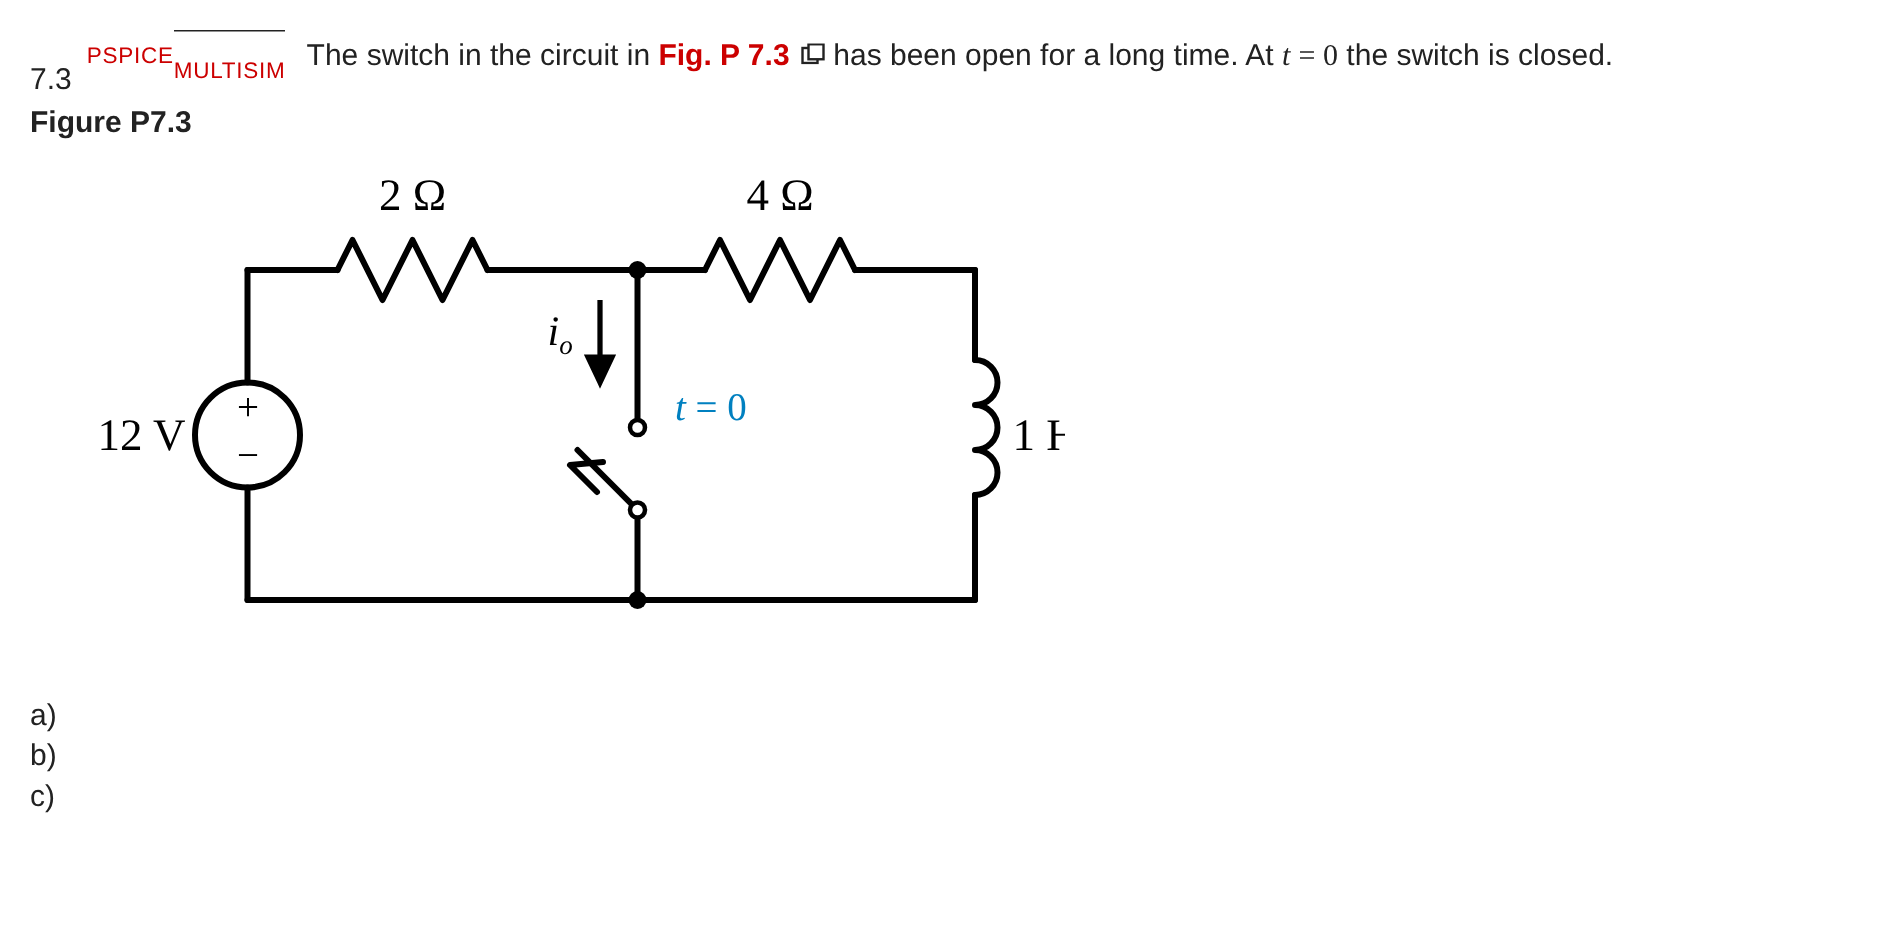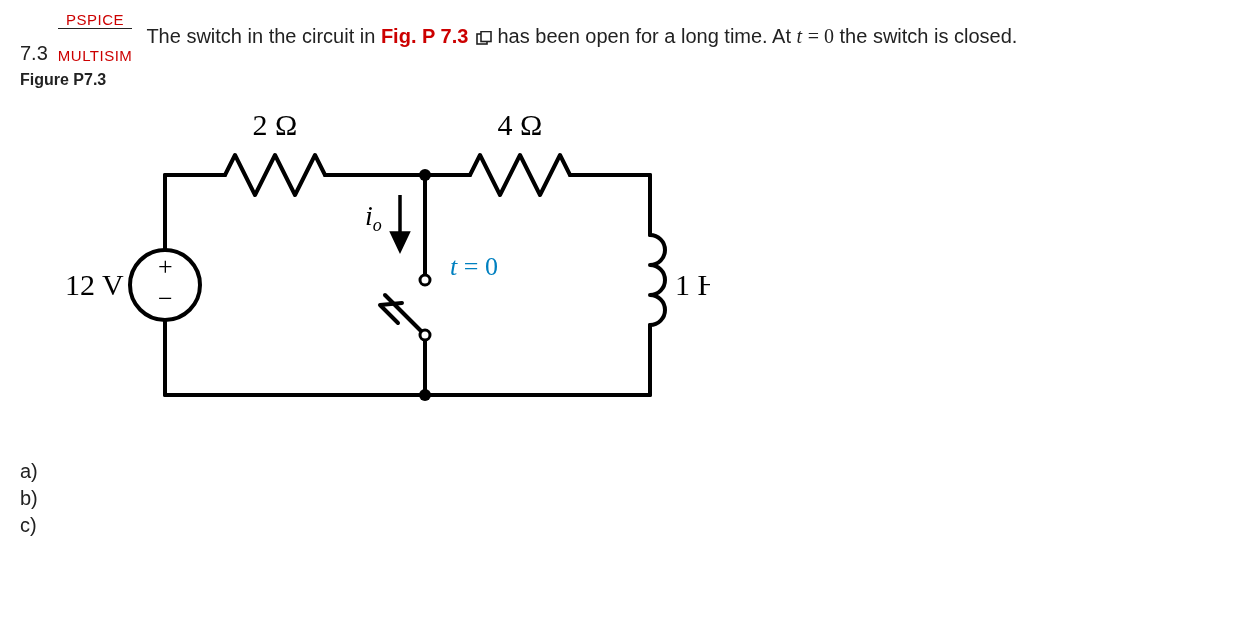--- a/index.html
+++ b/index.html
@@ -18,21 +18,21 @@
     flex-wrap: wrap;
     gap: 6px;
   }
   .prob-num {
     font-size: 20px;
     margin-right: 4px;
     margin-top: 32px;
   }
   .fraction {
     display: inline-flex;
-    flex-direction: column;
+    flex-direction: row;
     align-items: center;
     font-size: 15px;
     line-height: 1.05;
     margin-right: 8px;
   }
   .fraction .top {
     color: #c00;
     font-weight: normal;
     letter-spacing: 0.5px;
   }
@@ -51,21 +51,21 @@
   }
   .new-window-icon {
     display: inline-block;
     vertical-align: middle;
     margin-left: 2px;
   }
   .math-it { font-style: italic; font-family: 'Times New Roman', serif; }
   .figure-label {
     font-weight: bold;
     margin-top: 6px;
-    font-size: 16px;
+    font-size: 20px;
   }
   .circuit-wrap {
     margin: 6px 0 30px 10px;
     text-decoration: underline;
   }
   .questions {
     margin-top: 40px;
   }
   .q-row {
     display: flex;

